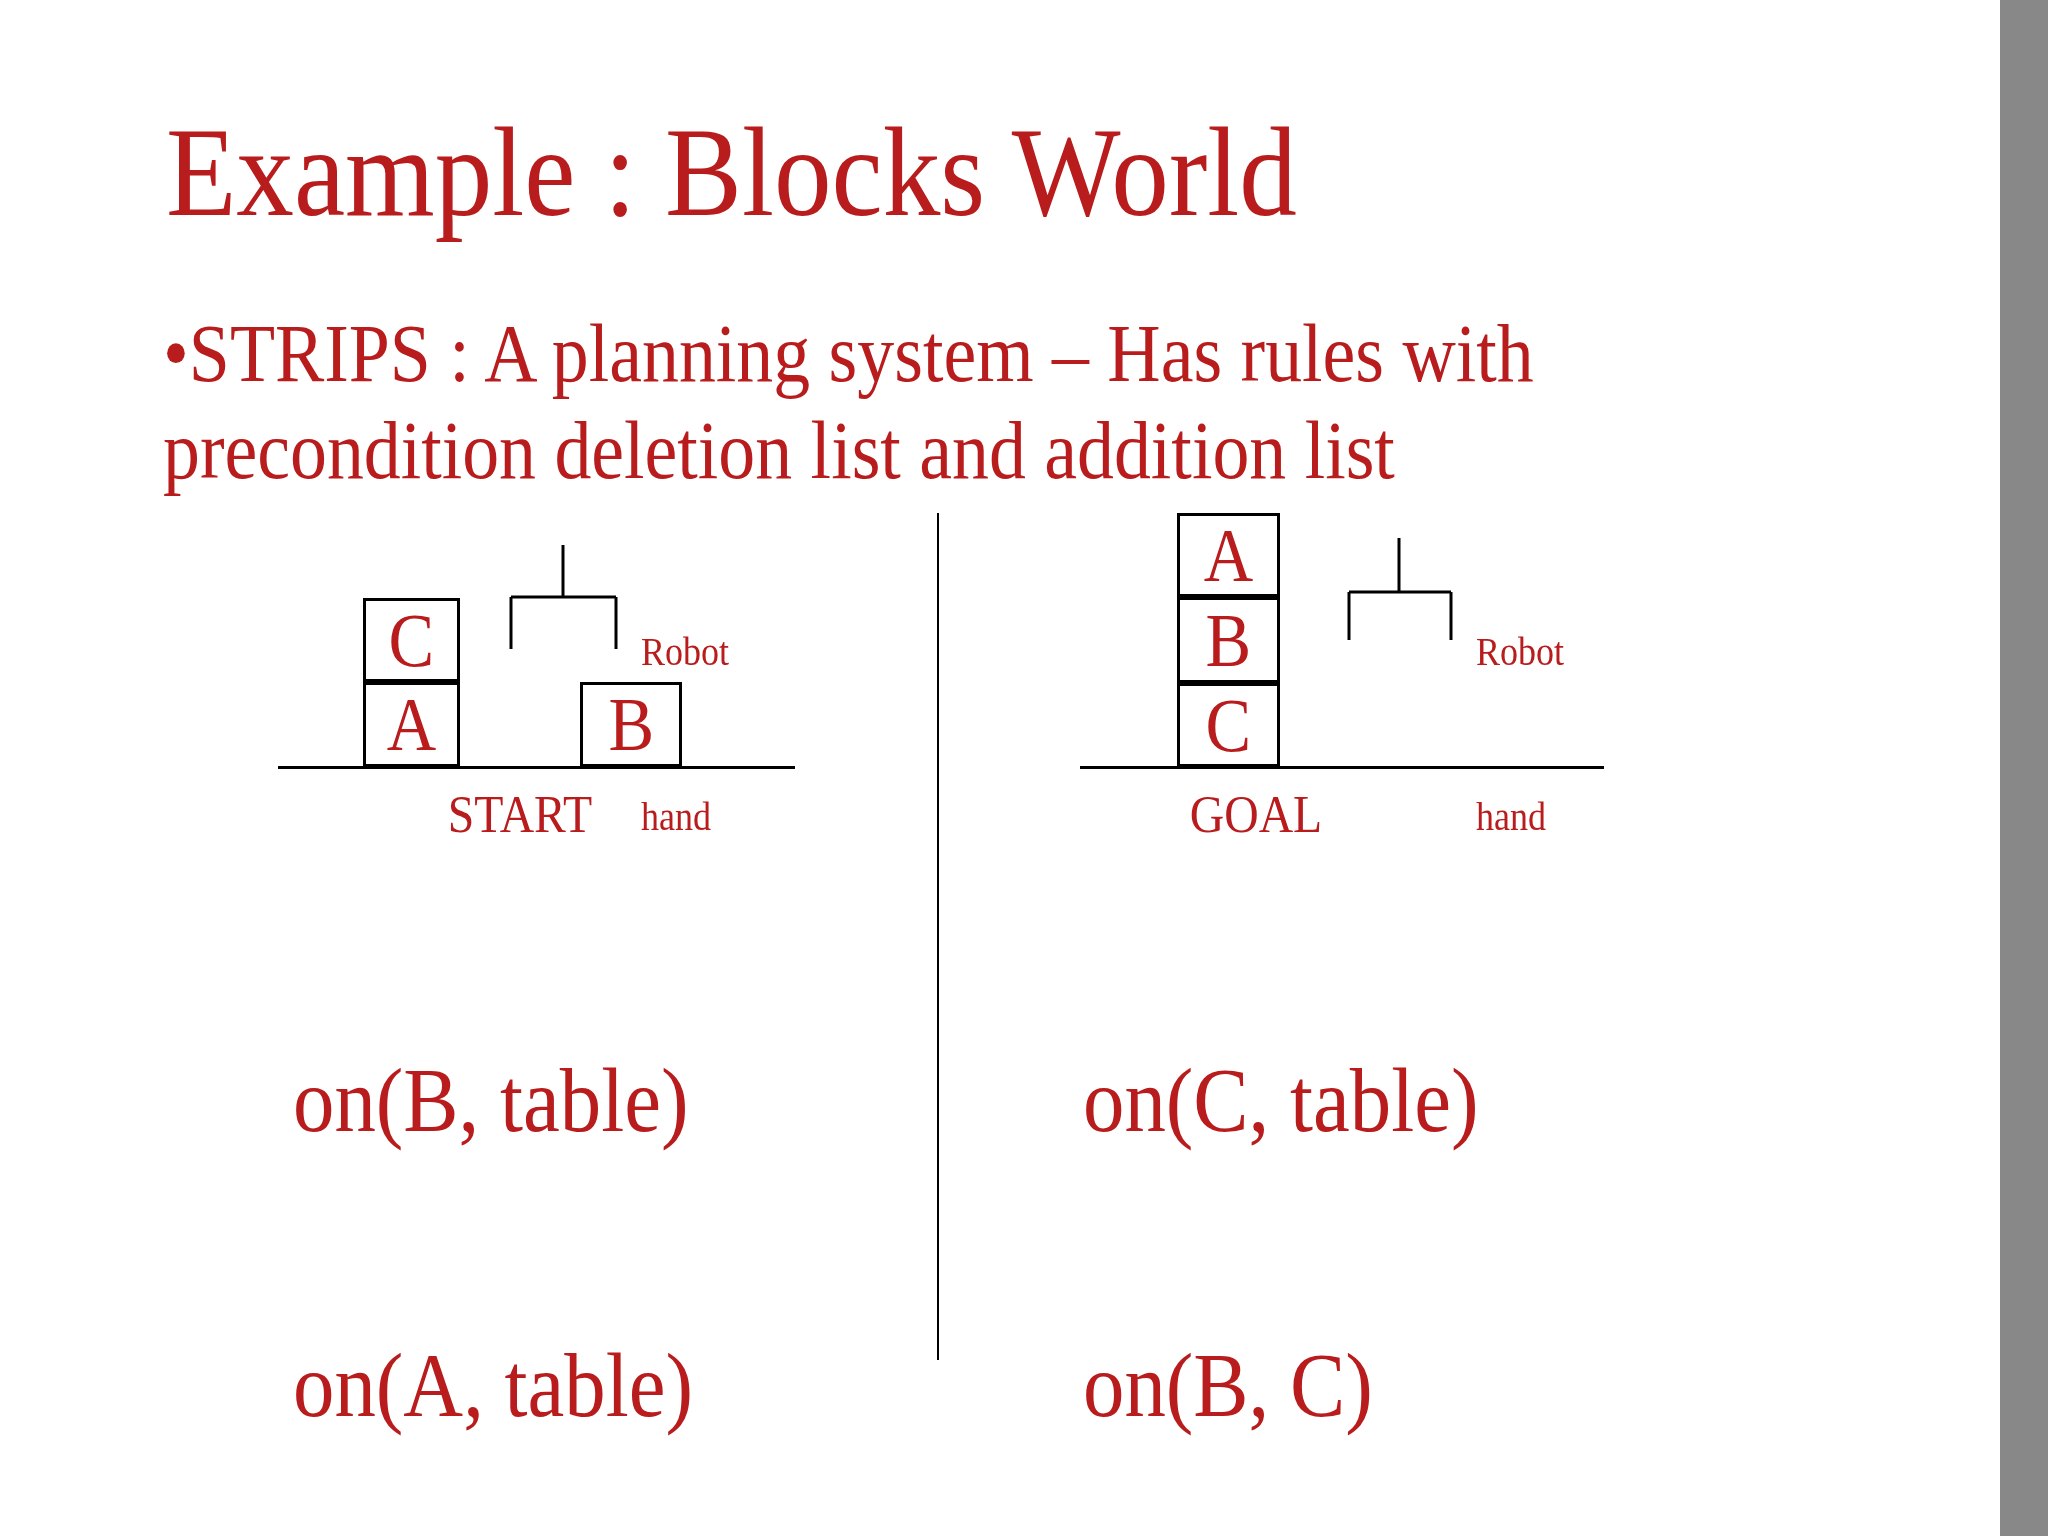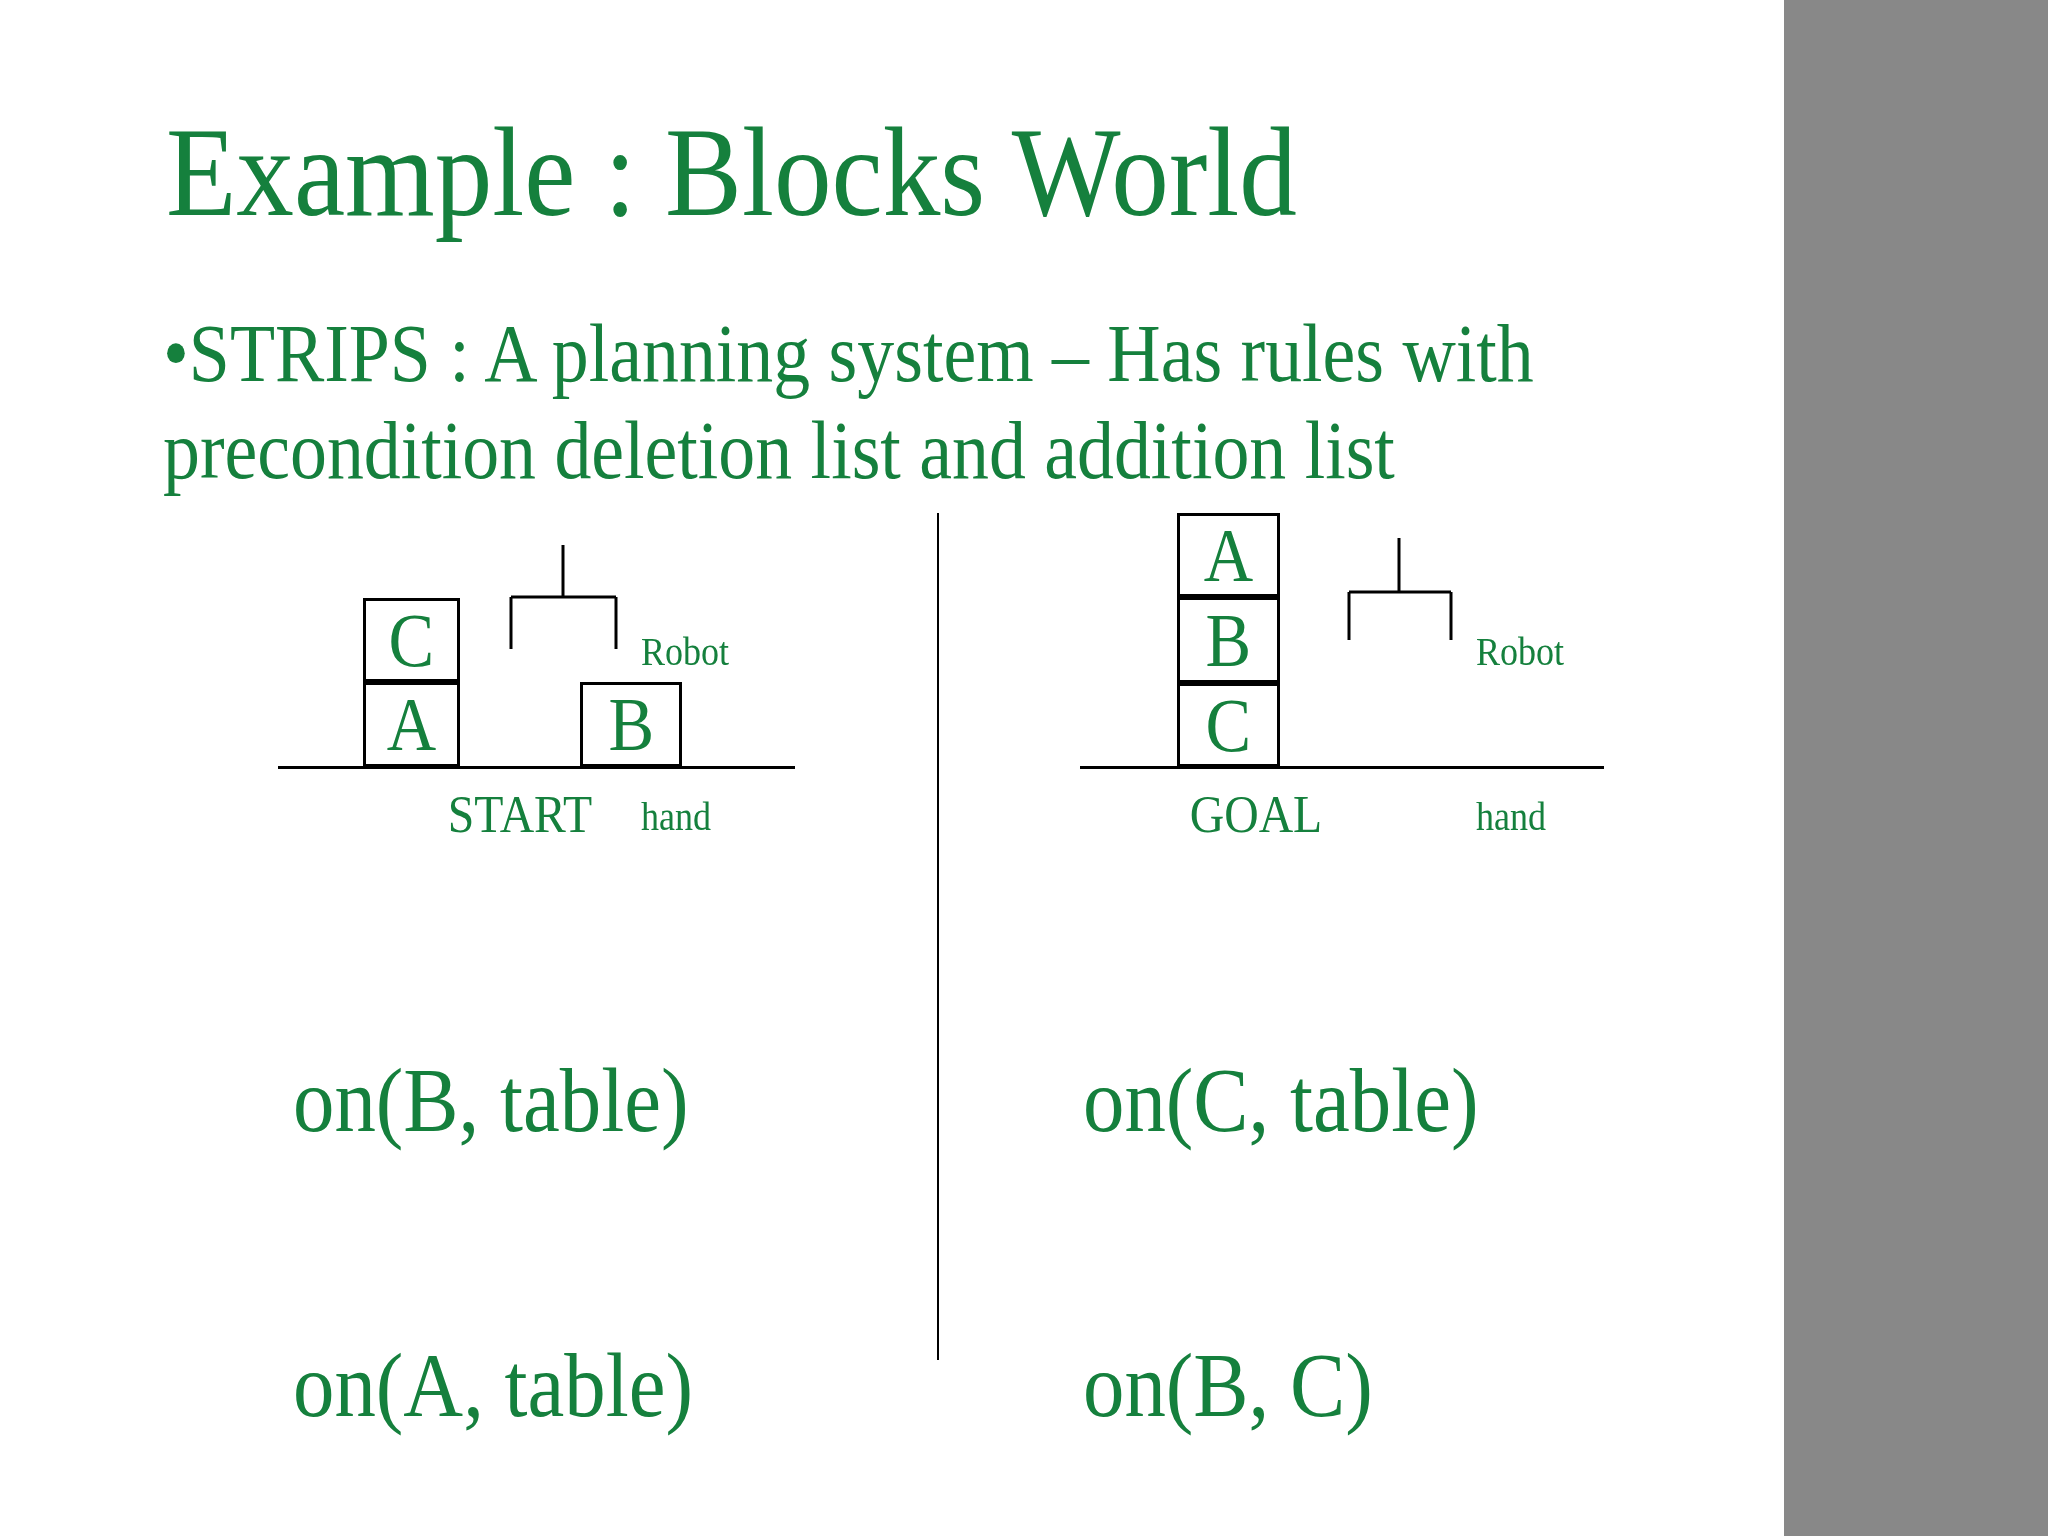--- a/index.html
+++ b/index.html
@@ -1,22 +1,22 @@
 <!DOCTYPE html>
 <html><head>
 <meta charset="utf-8">
 <style>
   html,body{margin:0;padding:0;background:#888;}
   .slide{
     position:relative;
-    width:1784px;height:1536px;
+    width:2000px;height:1536px;
     background:#ffffff;
     overflow:hidden;
     font-family:"Liberation Serif", serif;
-    color:#15803d;
+    color:#b91c1c;
   }
   .abs{position:absolute;}
   
   .tx{transform:scaleX(0.9);transform-origin:left top;white-space:pre-wrap;}
   .tx-c{transform:scaleX(0.9);transform-origin:center top;}
   .title{left:166px;top:95px;font-size:128px;line-height:154px;white-space:nowrap;}
   .bullet{left:163px;top:305px;width:1570px;font-size:82px;line-height:97px;}
   .pred-list{font-size:92px;line-height:95px;}
   .pred-left{left:293px;top:863px;}
   .pred-right{left:1083px;top:863px;}

